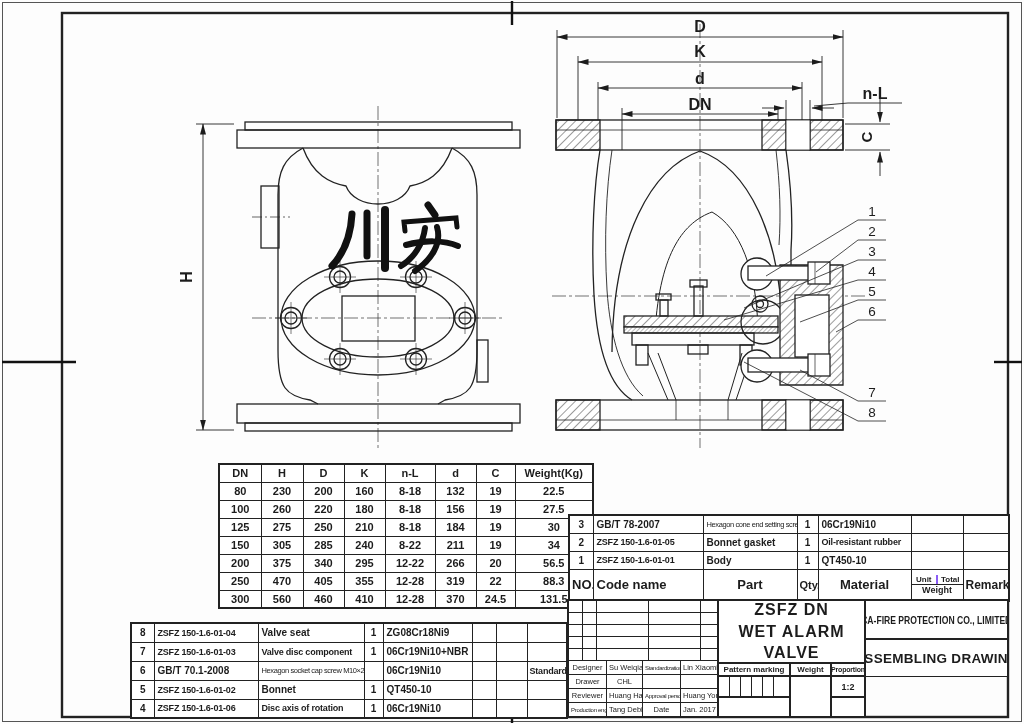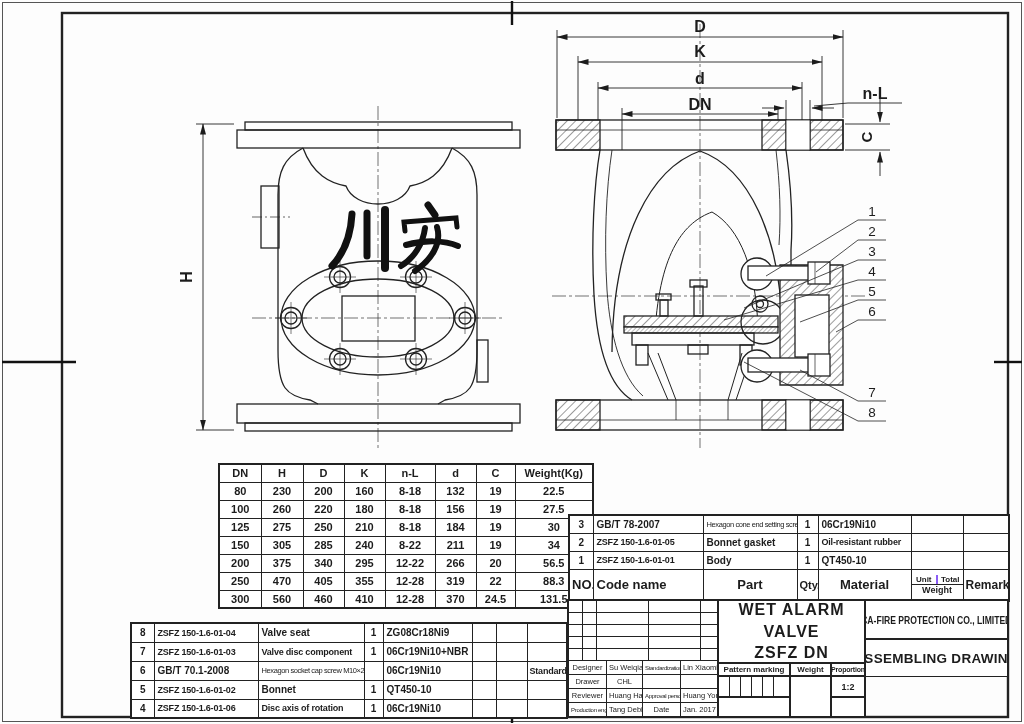--- a/index.html
+++ b/index.html
@@ -616,22 +616,22 @@
         <td class="tinylbl">Production engineer</td>
         <td>Tang Debing</td>
         <td>Date</td>
         <td>Jan. 2017</td>
       </tr>
     </tbody>
   </table>
 
   <div class="cell" style="left:718px;top:600px;width:147px;height:63px">
     <div class="title-main">
+      <div>ZSFZ DN</div>
       <div>WET ALARM VALVE</div>
-      <div>ZSFZ DN</div>
     </div>
   </div>
   <div class="cell small-hdr" style="left:718px;top:663px;width:72px;height:13px">Pattern marking</div>
   <div class="cell small-hdr" style="left:790px;top:663px;width:41px;height:13px">Weight</div>
   <div class="cell prop-hdr" style="left:831px;top:663px;width:34px;height:13px">Proportion</div>
   <div class="cell" style="left:718px;top:676px;width:72px;height:21px;justify-content:flex-start">
     <div class="pat-boxes">
         <i></i>
         <i></i>
         <i></i>

